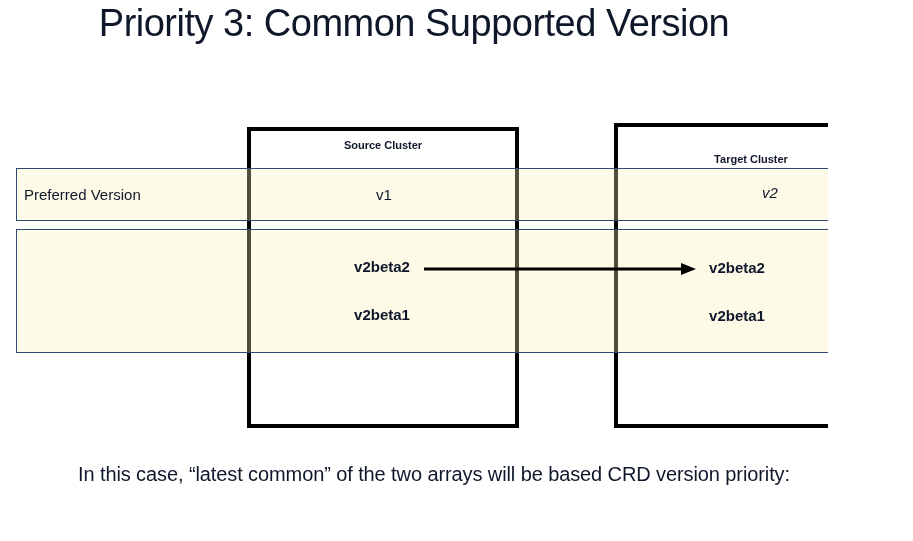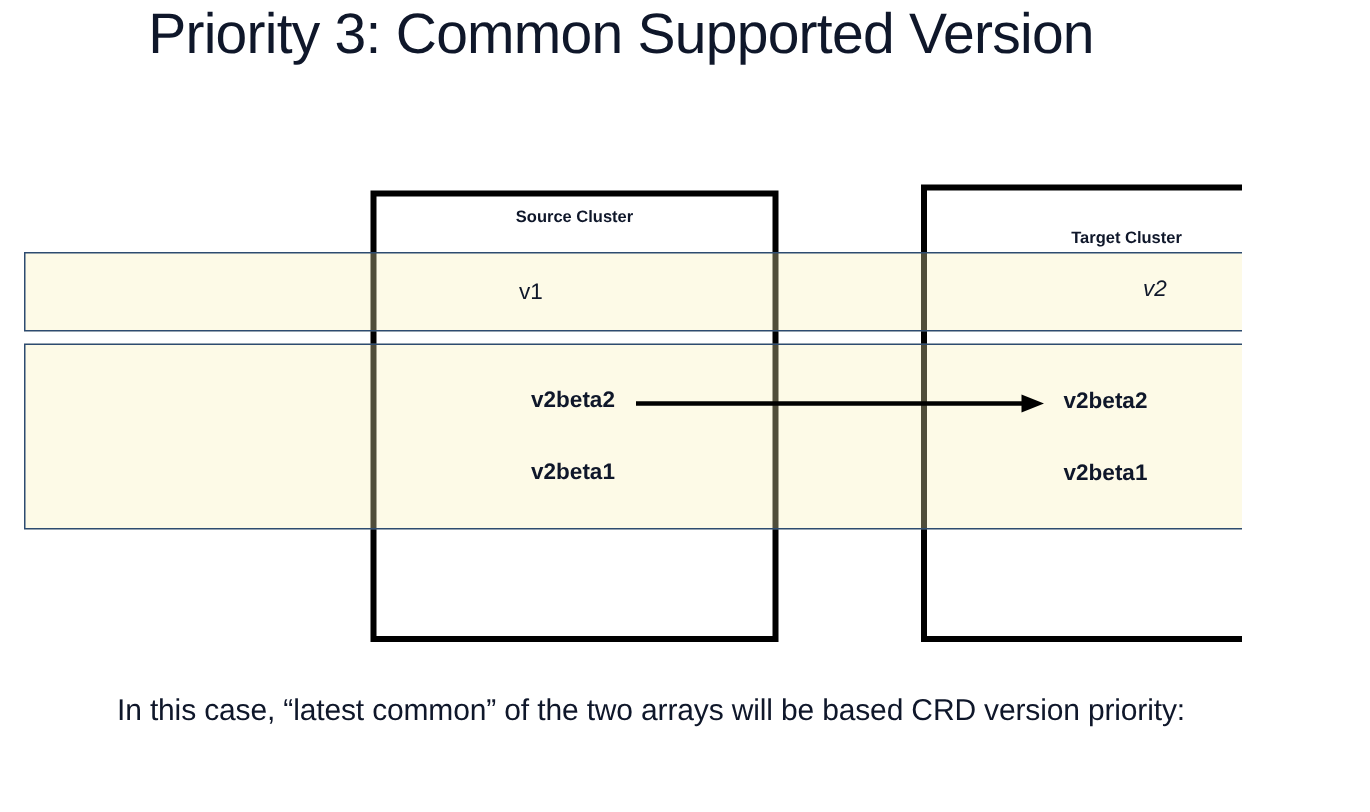--- a/index.html
+++ b/index.html
@@ -109,22 +109,23 @@
 
   <div class="cluster-box source"></div>
   <div class="cluster-box target"></div>
 
   <div class="box-header" style="left:383px; top:134px;">Source Cluster</div>
   <div class="box-header" style="left:751px; top:148px;">Target Cluster</div>
 
   <div class="band preferred"></div>
   <div class="band supported"></div>
 
+  <div class="band-label" style="top:184px;">Preferred Version</div>
 
-  <div class="cell-value" style="left:354px; top:184px;">v1</div>
+  <div class="cell-value" style="left:384px; top:184px;">v1</div>
   <div class="cell-value" style="left:770px; top:182px;font-style:italic;">v2</div>
 
   <div class="cell-value bold" style="left:382px; top:256px;">v2beta2</div>
   <div class="cell-value bold" style="left:382px; top:304px;">v2beta1</div>
 
   <div class="cell-value bold" style="left:737px; top:257px;">v2beta2</div>
   <div class="cell-value bold" style="left:737px; top:305px;">v2beta1</div>
 
   <svg class="arrow-svg" width="285" height="20" viewBox="0 0 285 20">
     <line x1="5" y1="10" x2="263" y2="10" stroke="#000000" stroke-width="3"></line>

